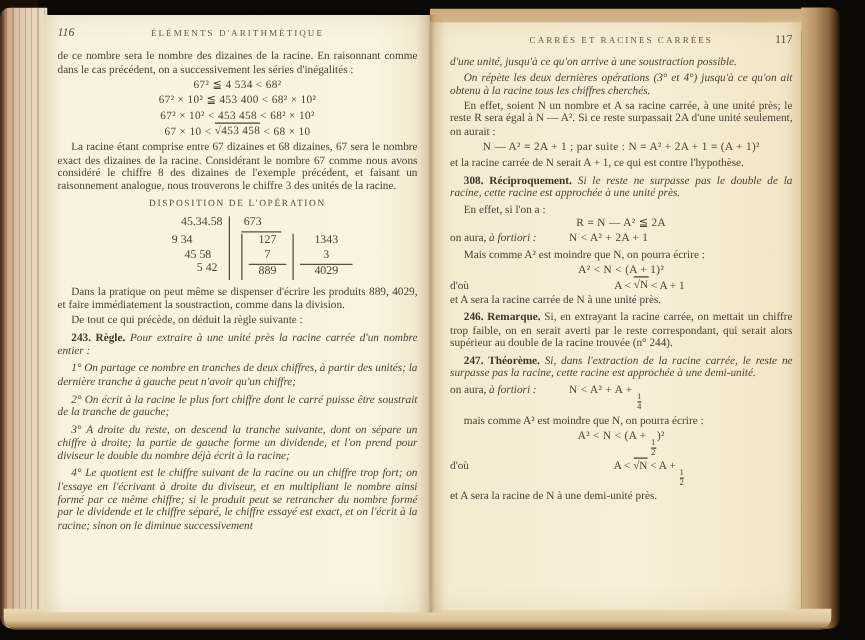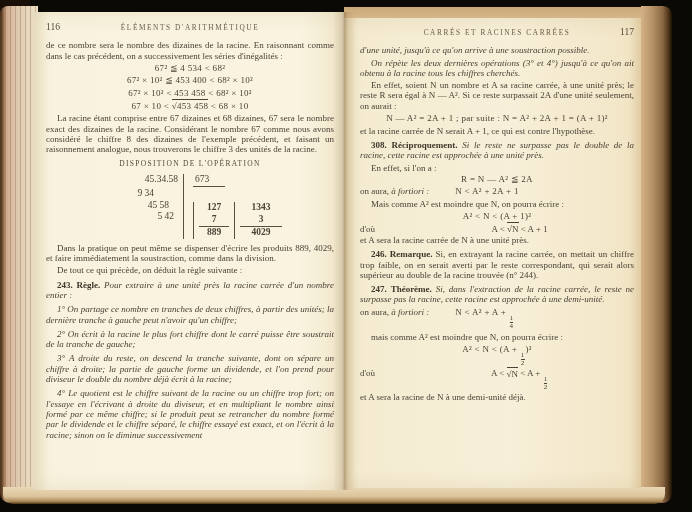--- a/index.html
+++ b/index.html
@@ -42,38 +42,38 @@
     position:absolute;left:333px;top:12px;width:22px;height:478px;z-index:3;
     background:linear-gradient(90deg,rgba(0,0,0,0) 0%,rgba(130,95,50,.16) 40%,rgba(85,58,28,.30) 52%,rgba(130,95,50,.12) 68%,rgba(0,0,0,0) 100%);
   }
   
   .content{position:absolute;z-index:6;color:#4b4236;font-size:9px;line-height:10.3px;text-align:justify;}
   .content-left{left:46px;top:22px;width:288px;}
   .content-right{left:360px;top:27px;width:274px;}
   .runhead{display:grid;grid-template-columns:1fr auto 1fr;align-items:baseline;margin-bottom:7px;color:#6b5c49;}
   .runhead .title{font-size:7.3px;letter-spacing:1.6px;justify-self:center;font-variant:small-caps;text-transform:uppercase;}
   .runhead .pgnum{font-size:9.5px;color:#55483a;}
-  .pg-l{justify-self:start;} .pg-r{justify-self:end;grid-column:3;}
+  .pg-l{justify-self:start;font-style:italic;} .pg-r{justify-self:end;grid-column:3;}
   p{margin:0 0 2px 0;}
   .ind{text-indent:11px;}
   .it{font-style:italic;}
   .bd{font-weight:bold;color:#3e362b;}
   .fline{text-align:center;line-height:11.6px;margin:1px 0;letter-spacing:.3px;}
   .rad{border-top:1px solid currentColor;padding-top:.5px;}
   .ophead{text-align:center;font-size:7.5px;letter-spacing:1.3px;color:#564a3b;margin:5px 0 4px 0;font-variant:small-caps;text-transform:uppercase;}
   
   .optable{display:flex;margin:0 0 4px 54px;font-size:9.5px;line-height:11.5px;}
   .opwork{width:78px;text-align:right;}
   .opwork .w0{margin-bottom:3px;}
   .opwork .r0{margin-right:24px;}
   .opwork .r1{margin-right:9px;}
   .opwork .r2{margin-right:4px;}
   .opright{border-left:1px solid #5a4e3f;padding-left:9px;margin-left:5px;}
   .oproot{display:inline-block;border-bottom:1px solid #5a4e3f;padding:0 16px 1px 2px;}
-  .opbox{display:flex;margin-top:15px;font-weight:bold;}
+  .opbox{display:flex;margin-top:1px;}
   .dcol{min-width:30px;text-align:center;border-left:1px solid #5a4e3f;border-right:1px solid #5a4e3f;padding:0 5px;}
   .pcol{min-width:42px;text-align:center;padding:0 5px;}
   .total{border-top:1px solid #5a4e3f;margin-top:1px;padding-top:0px;}
   
   .lblline{display:flex;align-items:baseline;margin:1px 0;gap:30px;}
   .lblline .lbl{flex:0 0 auto;}
   .lblline .ctr{flex:1;text-align:center;}
   .offset{margin-left:26px;letter-spacing:.3px;}
   .frac{display:inline-flex;flex-direction:column;text-align:center;vertical-align:-5px;font-size:7px;line-height:7px;margin:0 1px;}
   .frac .den{border-top:.8px solid currentColor;}
@@ -183,15 +183,15 @@
           <span>1</span>
           <span class="den">2</span>
         </span><span>)²</span></div>
     <div class="lblline">
       <span class="lbl">d'où</span>
       <span class="ctr"><span>A &lt; </span><span class="rad">√N</span><span> &lt; A + </span><span class="frac">
             <span>1</span>
             <span class="den">2</span>
           </span></span>
     </div>
-    <p>et A sera la racine de N à une demi-unité déjà.</p>
+    <p>et A sera la racine de N à une demi-unité près.</p>
   </div>
 </div>
 
 </body></html>

